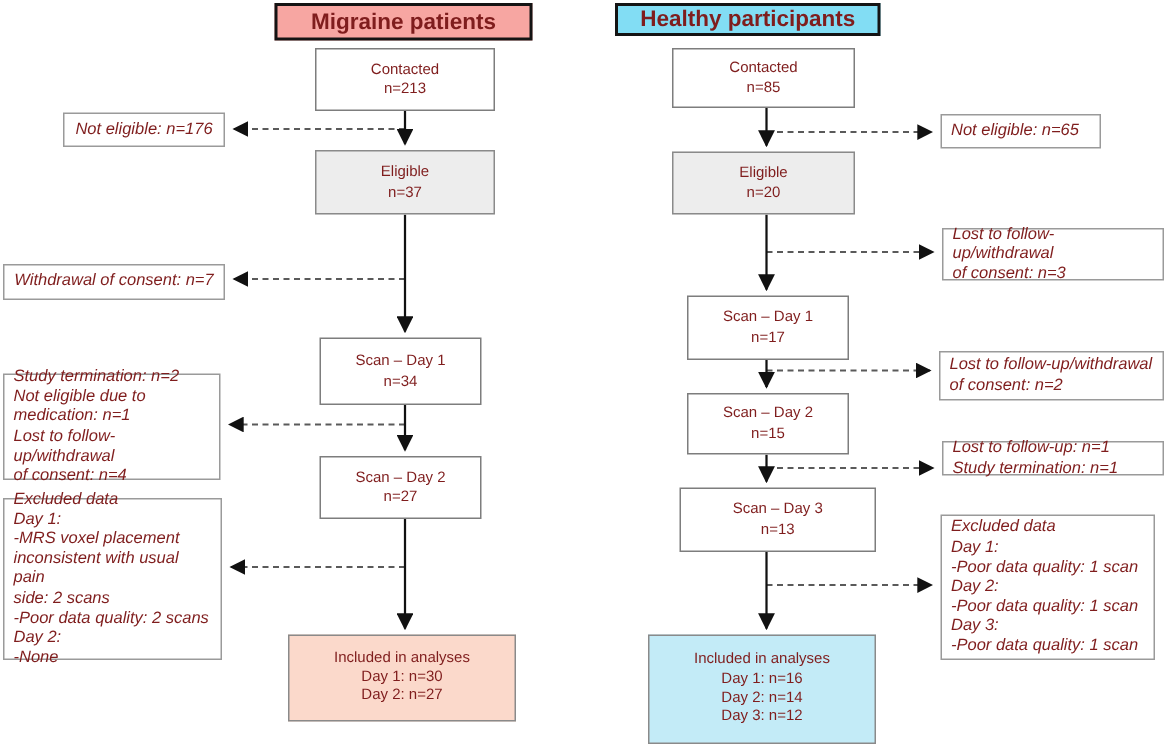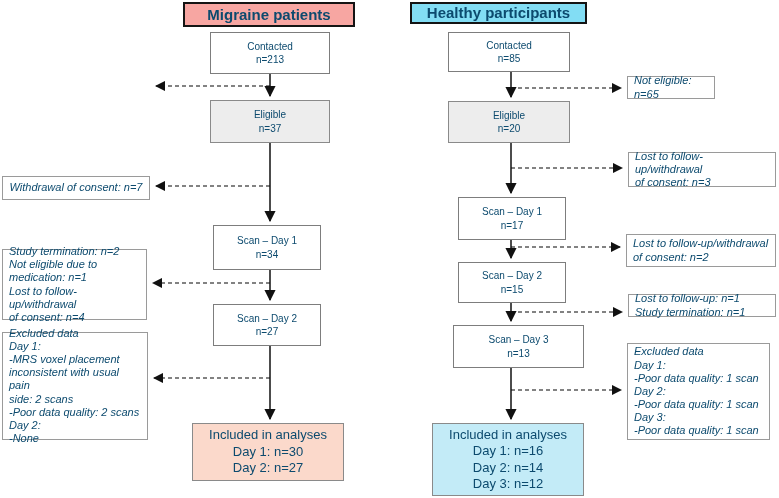--- a/index.html
+++ b/index.html
@@ -1,21 +1,21 @@
 <!DOCTYPE html>
 <html><head>
 <meta charset="utf-8">
 <style>
   html,body{margin:0;padding:0;background:#ffffff;}
   .stage{
     position:relative;
     width:779px;height:498px;
     background:#ffffff;
     font-family:"Liberation Sans","DejaVu Sans",sans-serif;
-    color:#0c4a6e;
+    color:#7f1d1d;
     overflow:hidden;
   }
   .arrows{position:absolute;left:0;top:0;width:779px;height:498px;pointer-events:none;}
   .bx{
     position:absolute;
     box-sizing:border-box;
     background:#ffffff;
     border:1.5px solid #7d7d7d;
     display:flex;align-items:center;justify-content:center;
     text-align:center;
@@ -28,21 +28,21 @@
     font-size:15px;
   }
   .gray{background:#ededed;border-color:#8a8a8a;}
   .side{
     border:1px solid #9a9a9a;
     font-style:italic;
     font-size:11px;line-height:1.2;
     padding:2px 6px;
   }
   .la{justify-content:flex-start;text-align:left;}
-  .inc{font-size:13px;line-height:1.26;border-color:#8a8a8a;}
+  .inc{font-size:10px;line-height:1.26;border-color:#8a8a8a;}
 </style>
 </head>
 <body>
 
 <div class="stage">
 
   <svg class="arrows">
     <defs>
       <marker id="ah" viewBox="0 0 10 10" refX="9" refY="5" markerWidth="7.5" markerHeight="7.5" orient="auto-start-reverse">
         <path d="M0,0 L10,5 L0,10 z" fill="#111"></path>
@@ -70,20 +70,21 @@
     <path d="M511,240 L511,258" stroke="#111" stroke-width="1.5" fill="none" marker-end="url(#ah)"></path>
     <path d="M511,303 L511,321" stroke="#111" stroke-width="1.5" fill="none" marker-end="url(#ah)"></path>
     <path d="M511,368 L511,419" stroke="#111" stroke-width="1.5" fill="none" marker-end="url(#ah)"></path>
   </svg>
 
   <div class="bx hdr" style="left: 183px; top: 2px; width: 172px; height: 25px; background: rgb(247, 166, 162);">Migraine patients</div>
 
   <div class="bx" style="left:210px;top:32px;width:120px;height:42px">Contacted
 n=213</div>
 
+  <div class="bx side" style="left:42px;top:75px;width:108px;height:23px">Not eligible: n=176</div>
 
   <div class="bx gray" style="left:210px;top:100px;width:120px;height:43px">Eligible
 n=37</div>
 
   <div class="bx side" style="left:2px;top:176px;width:148px;height:24px">Withdrawal of consent: n=7</div>
 
   <div class="bx" style="left:213px;top:225px;width:108px;height:45px">Scan – Day 1
 n=34</div>
 
   <div class="bx side la" style="left:2px;top:249px;width:145px;height:71px">Study termination: n=2
@@ -106,21 +107,21 @@
 
   <div class="bx inc" style="left: 192px; top: 423px; width: 152px; height: 58px; background: rgb(251, 217, 203);">Included in analyses
 Day 1: n=30
 Day 2: n=27</div>
 
   <div class="bx hdr" style="left: 410px; top: 2px; width: 177px; height: 22px; background: rgb(130, 221, 244);">Healthy participants</div>
 
   <div class="bx" style="left:448px;top:32px;width:122px;height:40px">Contacted
 n=85</div>
 
-  <div class="bx side la" style="left:627px;top:76px;width:88px;height:23px">Not eligible: n=65</div>
+  <div class="bx side la" style="left:627px;top:76px;width:107px;height:23px">Not eligible: n=65</div>
 
   <div class="bx gray" style="left:448px;top:101px;width:122px;height:42px">Eligible
 n=20</div>
 
   <div class="bx side la" style="left:628px;top:152px;width:148px;height:35px">Lost to follow-up/withdrawal
 of consent: n=3</div>
 
   <div class="bx" style="left:458px;top:197px;width:108px;height:43px">Scan – Day 1
 n=17</div>
 

